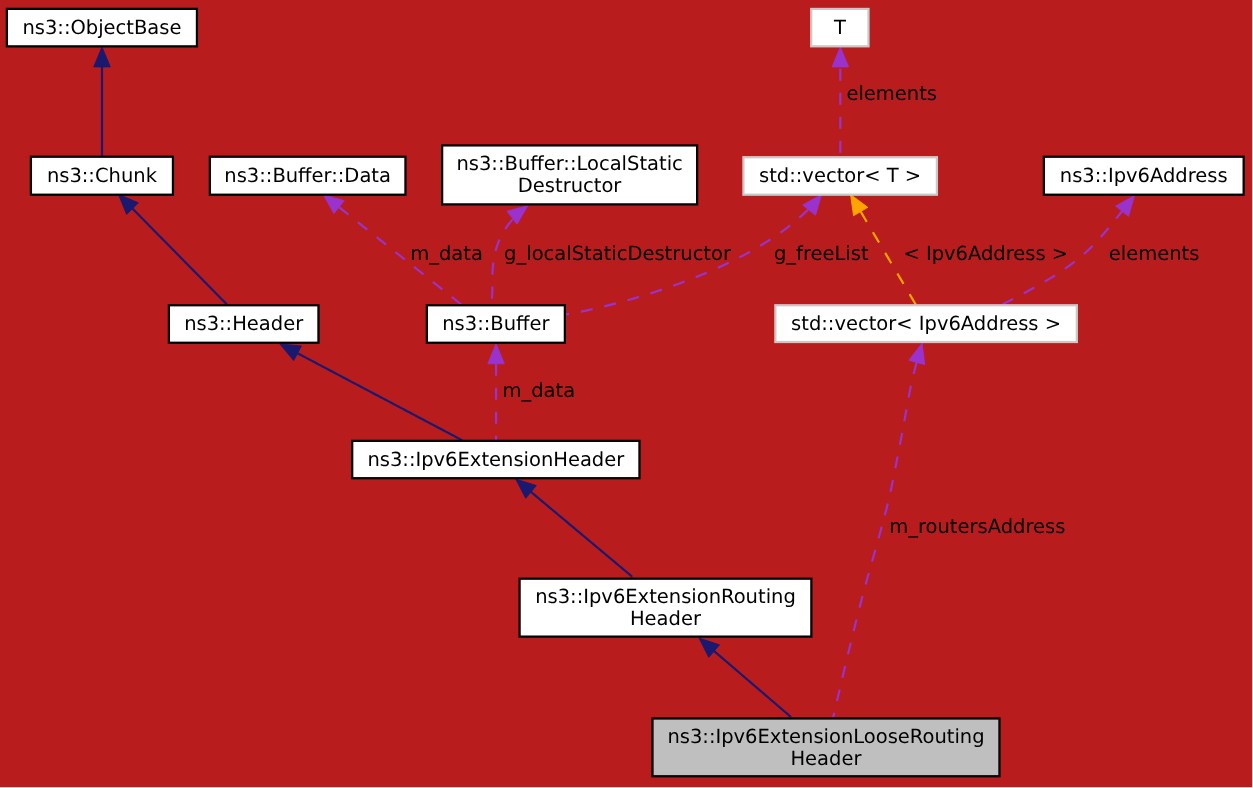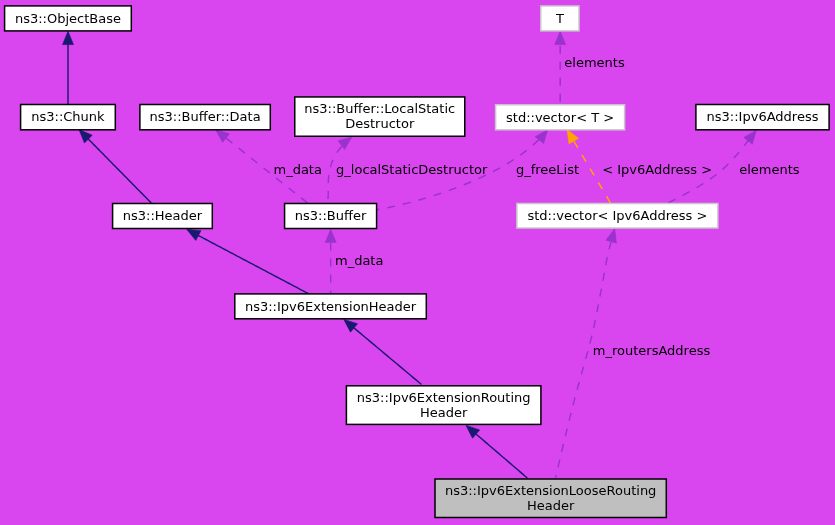--- a/index.html
+++ b/index.html
@@ -1,16 +1,16 @@
 <!DOCTYPE html>
 <html><head>
 <meta charset="utf-8">
 <style>
   html,body{margin:0;padding:0;background:#ffffff;}
-  #page{position:relative;width:835px;height:525px;background:#d946ef;overflow:hidden;
+  #page{position:relative;width:835px;height:525px;background:#b91c1c;overflow:hidden;
         font-family:"DejaVu Sans", sans-serif;
         
         filter:saturate(1);text-align:center;}
   svg#diagram{position:absolute;left:0;top:0;width:835px;height:525px;display:block;}
   .node-label,.edge-label{font-family:"DejaVu Sans", sans-serif;font-size:13px;
                           fill:#000000;text-anchor:middle;}
   .node-box{stroke-width:1.5;}
   .edge-line{fill:none;stroke-width:1.45;}
   .edge-arrow{stroke-width:0.6;stroke-linejoin:miter;}
 </style>

